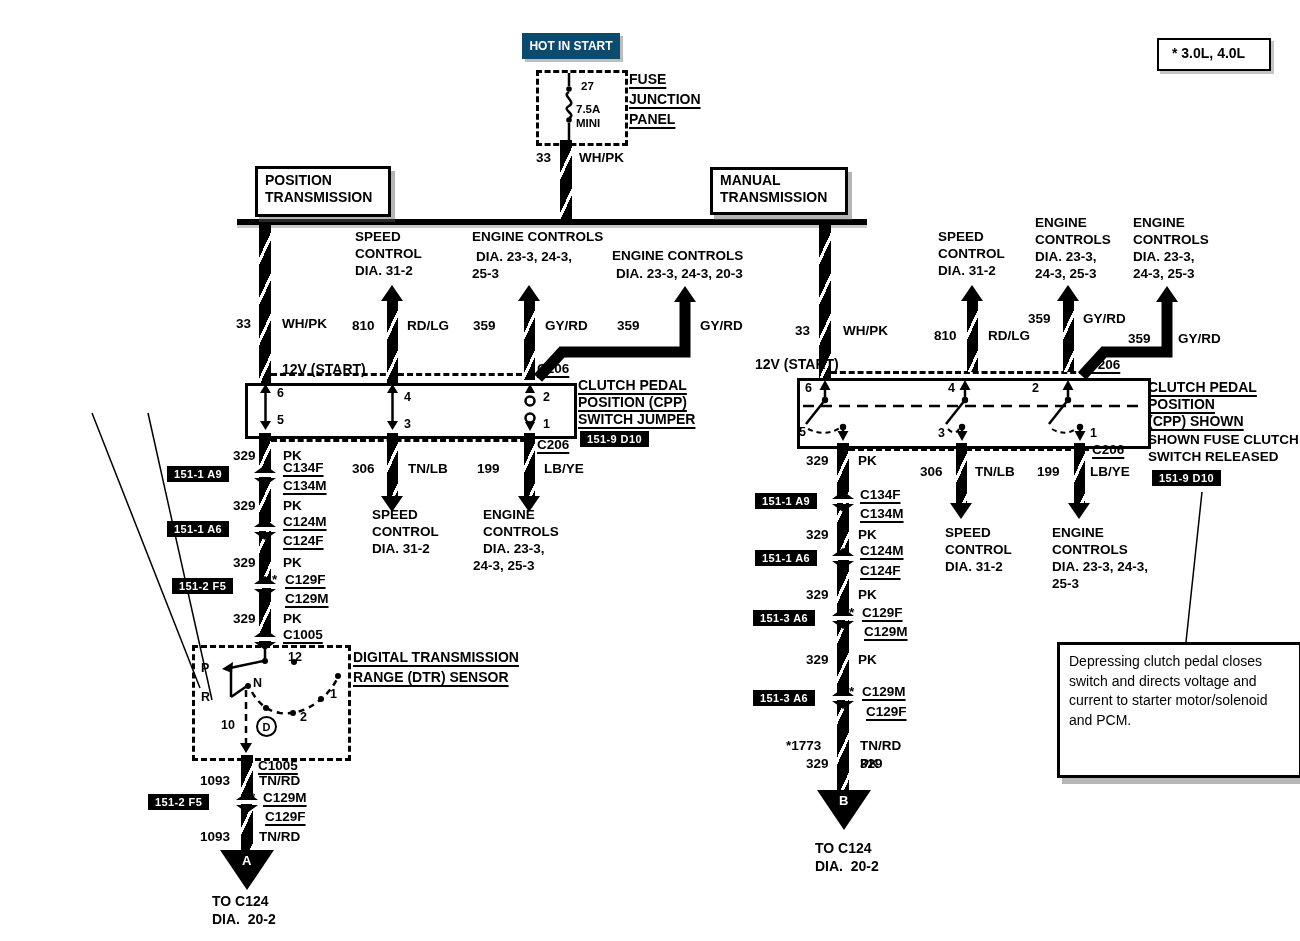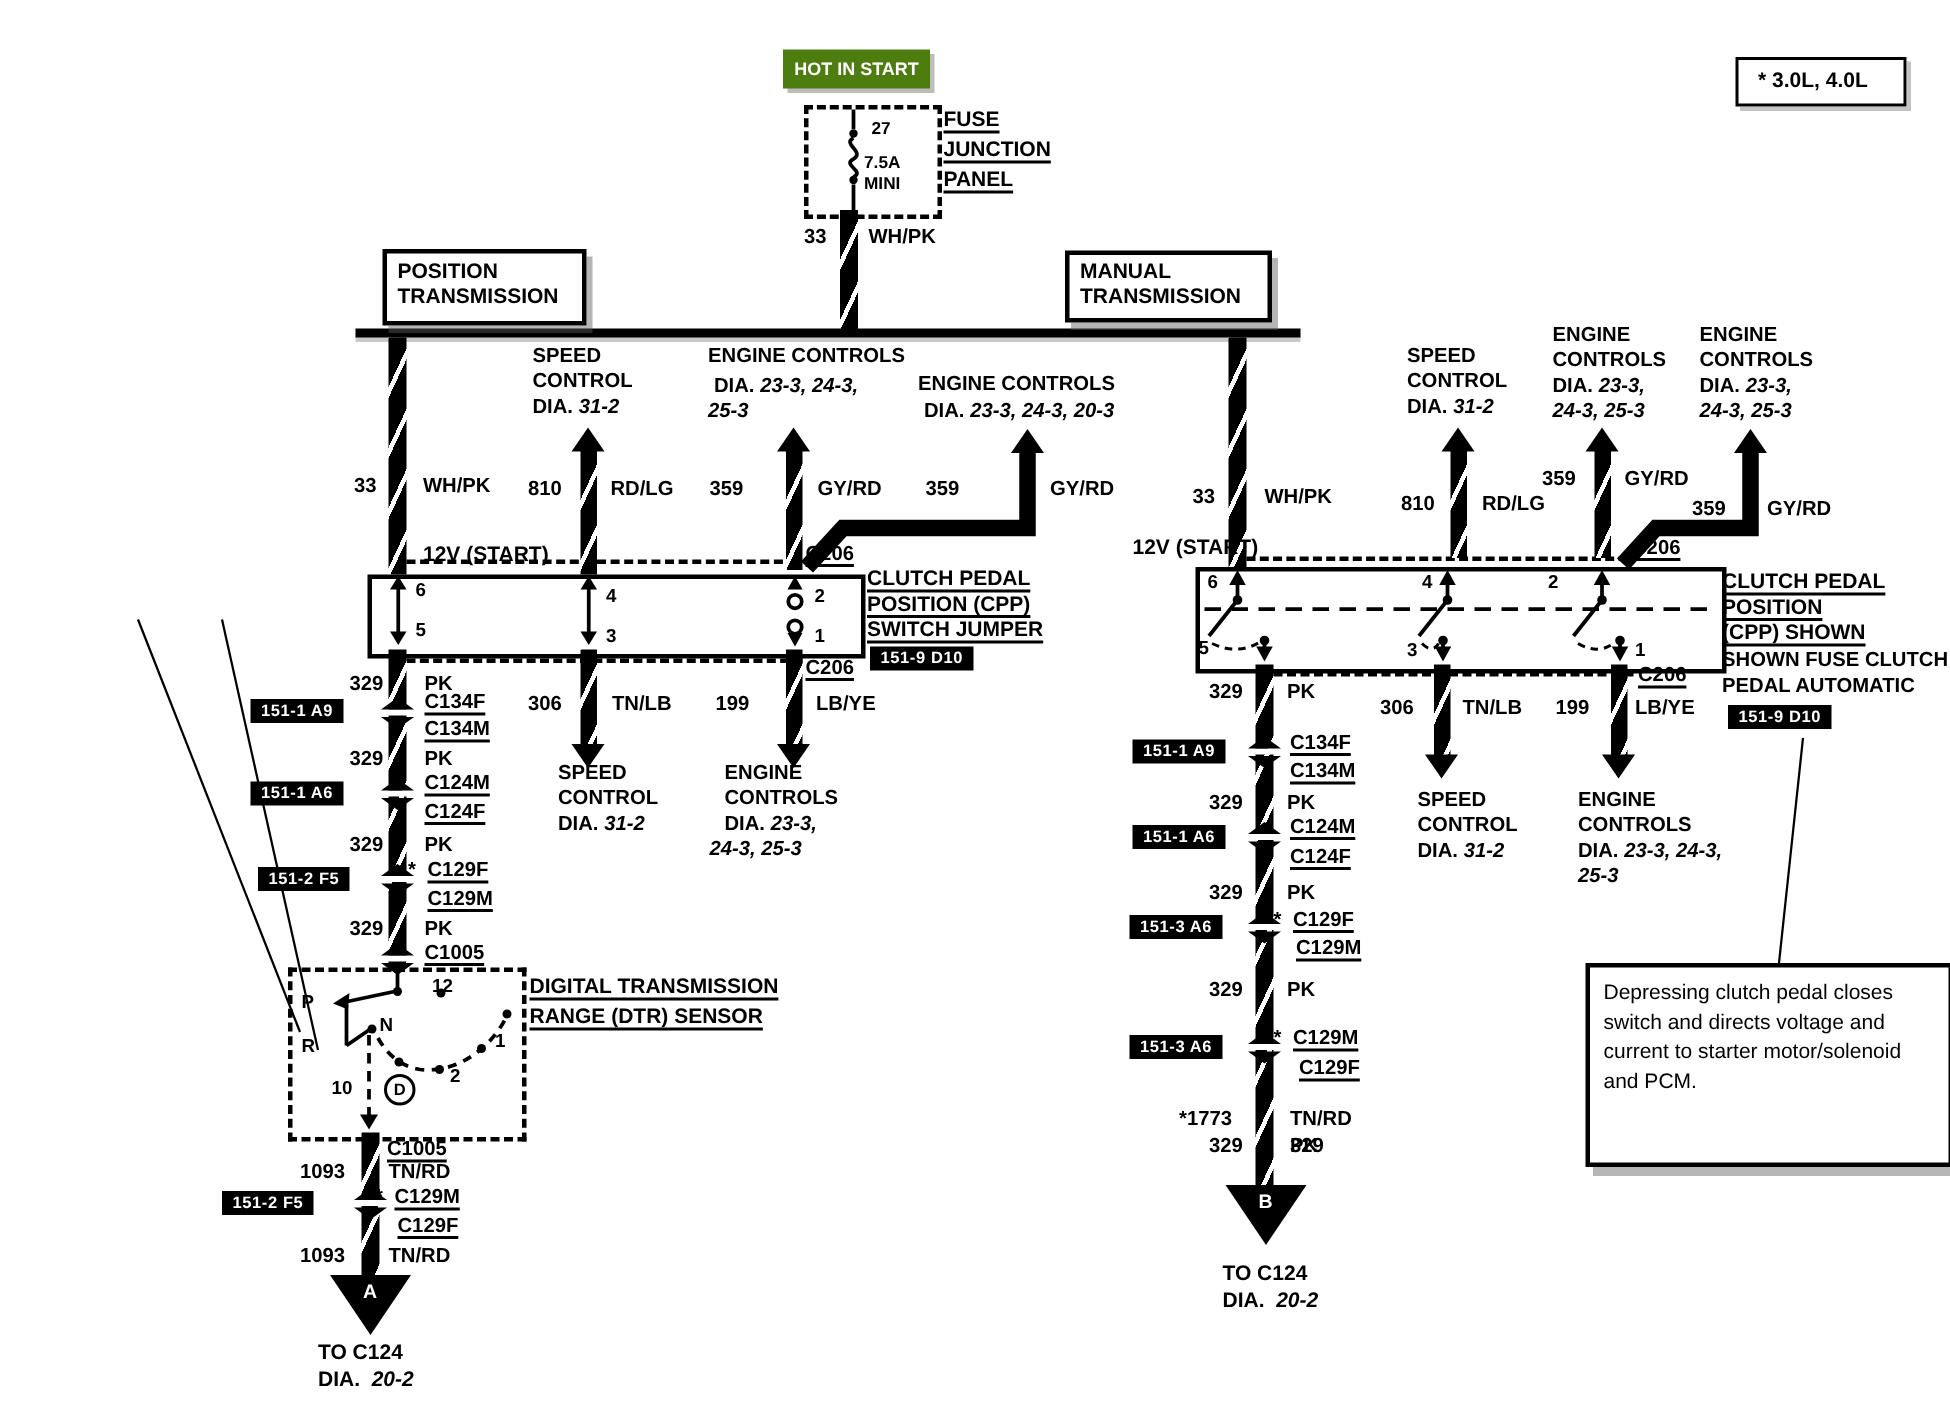--- a/index.html
+++ b/index.html
@@ -3,31 +3,31 @@
 <meta charset="utf-8">
 <style>
   html,body{margin:0;padding:0;background:#fff}
   #stage{position:relative;width:1300px;height:941px;background:#fff;overflow:hidden;
          font-family:"Liberation Sans",sans-serif;color:#000}
   .lbl{position:absolute;font-weight:700;font-size:13.5px;line-height:1.15;white-space:nowrap;z-index:5}
   .sm{font-size:14px}
   .md{font-size:11.5px}
   .lg{font-size:14px}
   .u{text-decoration:underline;text-underline-offset:3px;text-decoration-thickness:1.5px}
-  .it{font-style:italic}
+  .it{}
   .pin{position:absolute;font-weight:700;font-size:12.5px;z-index:5}
   .tag{position:absolute;background:#000;color:#fff;font-weight:700;font-size:11px;
        padding:2px 7px;white-space:nowrap;letter-spacing:.4px;z-index:6}
   .wire{position:absolute;background:repeating-linear-gradient(115deg,#000 0 14px,#fff 14px 17px);z-index:3}
   .busline{position:absolute;background:#000;z-index:3;box-shadow:0 3px 0 #c9c9c9}
   .dash-h{position:absolute;height:0;border-top:3.5px dashed #000;z-index:2}
   .box{position:absolute;border:3.5px solid #000;z-index:4;background:transparent}
   .wbox{position:absolute;border:3px solid #000;background:#fff;z-index:4;box-shadow:4px 5px 0 rgba(90,90,90,.45)}
   .dashbox{position:absolute;border:3.5px dashed #000;z-index:4}
-  .blackbanner{position:absolute;background:#4d7c0f;color:#fff;font-weight:700;font-size:12px;
+  .blackbanner{position:absolute;background:#0c4a6e;color:#fff;font-weight:700;font-size:12px;
        display:flex;align-items:center;justify-content:center;z-index:6;box-shadow:3px 3px 0 #bdbdbd}
   .ah-up{position:absolute;width:0;height:0;border-left:11px solid transparent;
          border-right:11px solid transparent;border-bottom:16px solid #000;z-index:3}
   .ah-down{position:absolute;width:0;height:0;border-left:11px solid transparent;
          border-right:11px solid transparent;border-top:16px solid #000;z-index:3}
   .big-ah{position:absolute;width:0;height:0;border-left:27px solid transparent;
          border-right:27px solid transparent;border-top:40px solid #000;z-index:4}
   .big-letter{position:absolute;color:#fff;font-weight:700;font-size:13px;z-index:6}
   .conn{position:absolute;width:22px;height:21px;z-index:5}
   .conn .gap{position:absolute;left:-1px;top:8px;width:24px;height:4px;background:#fff}
@@ -335,21 +335,21 @@
   <span class="pin" style="left:799px;top:425px">5</span>
   <span class="pin" style="left:948px;top:381px">4</span>
   <span class="pin" style="left:938px;top:426px">3</span>
   <span class="pin" style="left:1032px;top:381px">2</span>
   <span class="pin" style="left:1090px;top:426px">1</span>
 
   <div class="lbl lg u" style="left:1148px;top:379px">CLUTCH PEDAL</div>
   <div class="lbl lg u" style="left:1148px;top:396px">POSITION</div>
   <div class="lbl lg u" style="left:1148px;top:413px">(CPP) SHOWN</div>
   <div class="lbl" style="left:1148px;top:432px">SHOWN FUSE CLUTCH</div>
-  <div class="lbl" style="left:1148px;top:449px">PEDAL  AUTOMATIC</div>
+  <div class="lbl" style="left:1148px;top:449px">SWITCH  RELEASED</div>
   <div class="tag" style="left:1152px;top:470px">151-9 D10</div>
 
   <div class="dash-h" style="left:849px;top:448px;width:240px"></div>
   <div class="lbl u" style="left:1092px;top:442px">C206</div>
 
   <div class="wire" style="left:956px;top:443px;width:11px;height:61px"></div>
   <div class="ah-down" style="left:950px;top:503px"></div>
   <div class="wire" style="left:1074px;top:443px;width:11px;height:61px"></div>
   <div class="ah-down" style="left:1068px;top:503px"></div>
 

